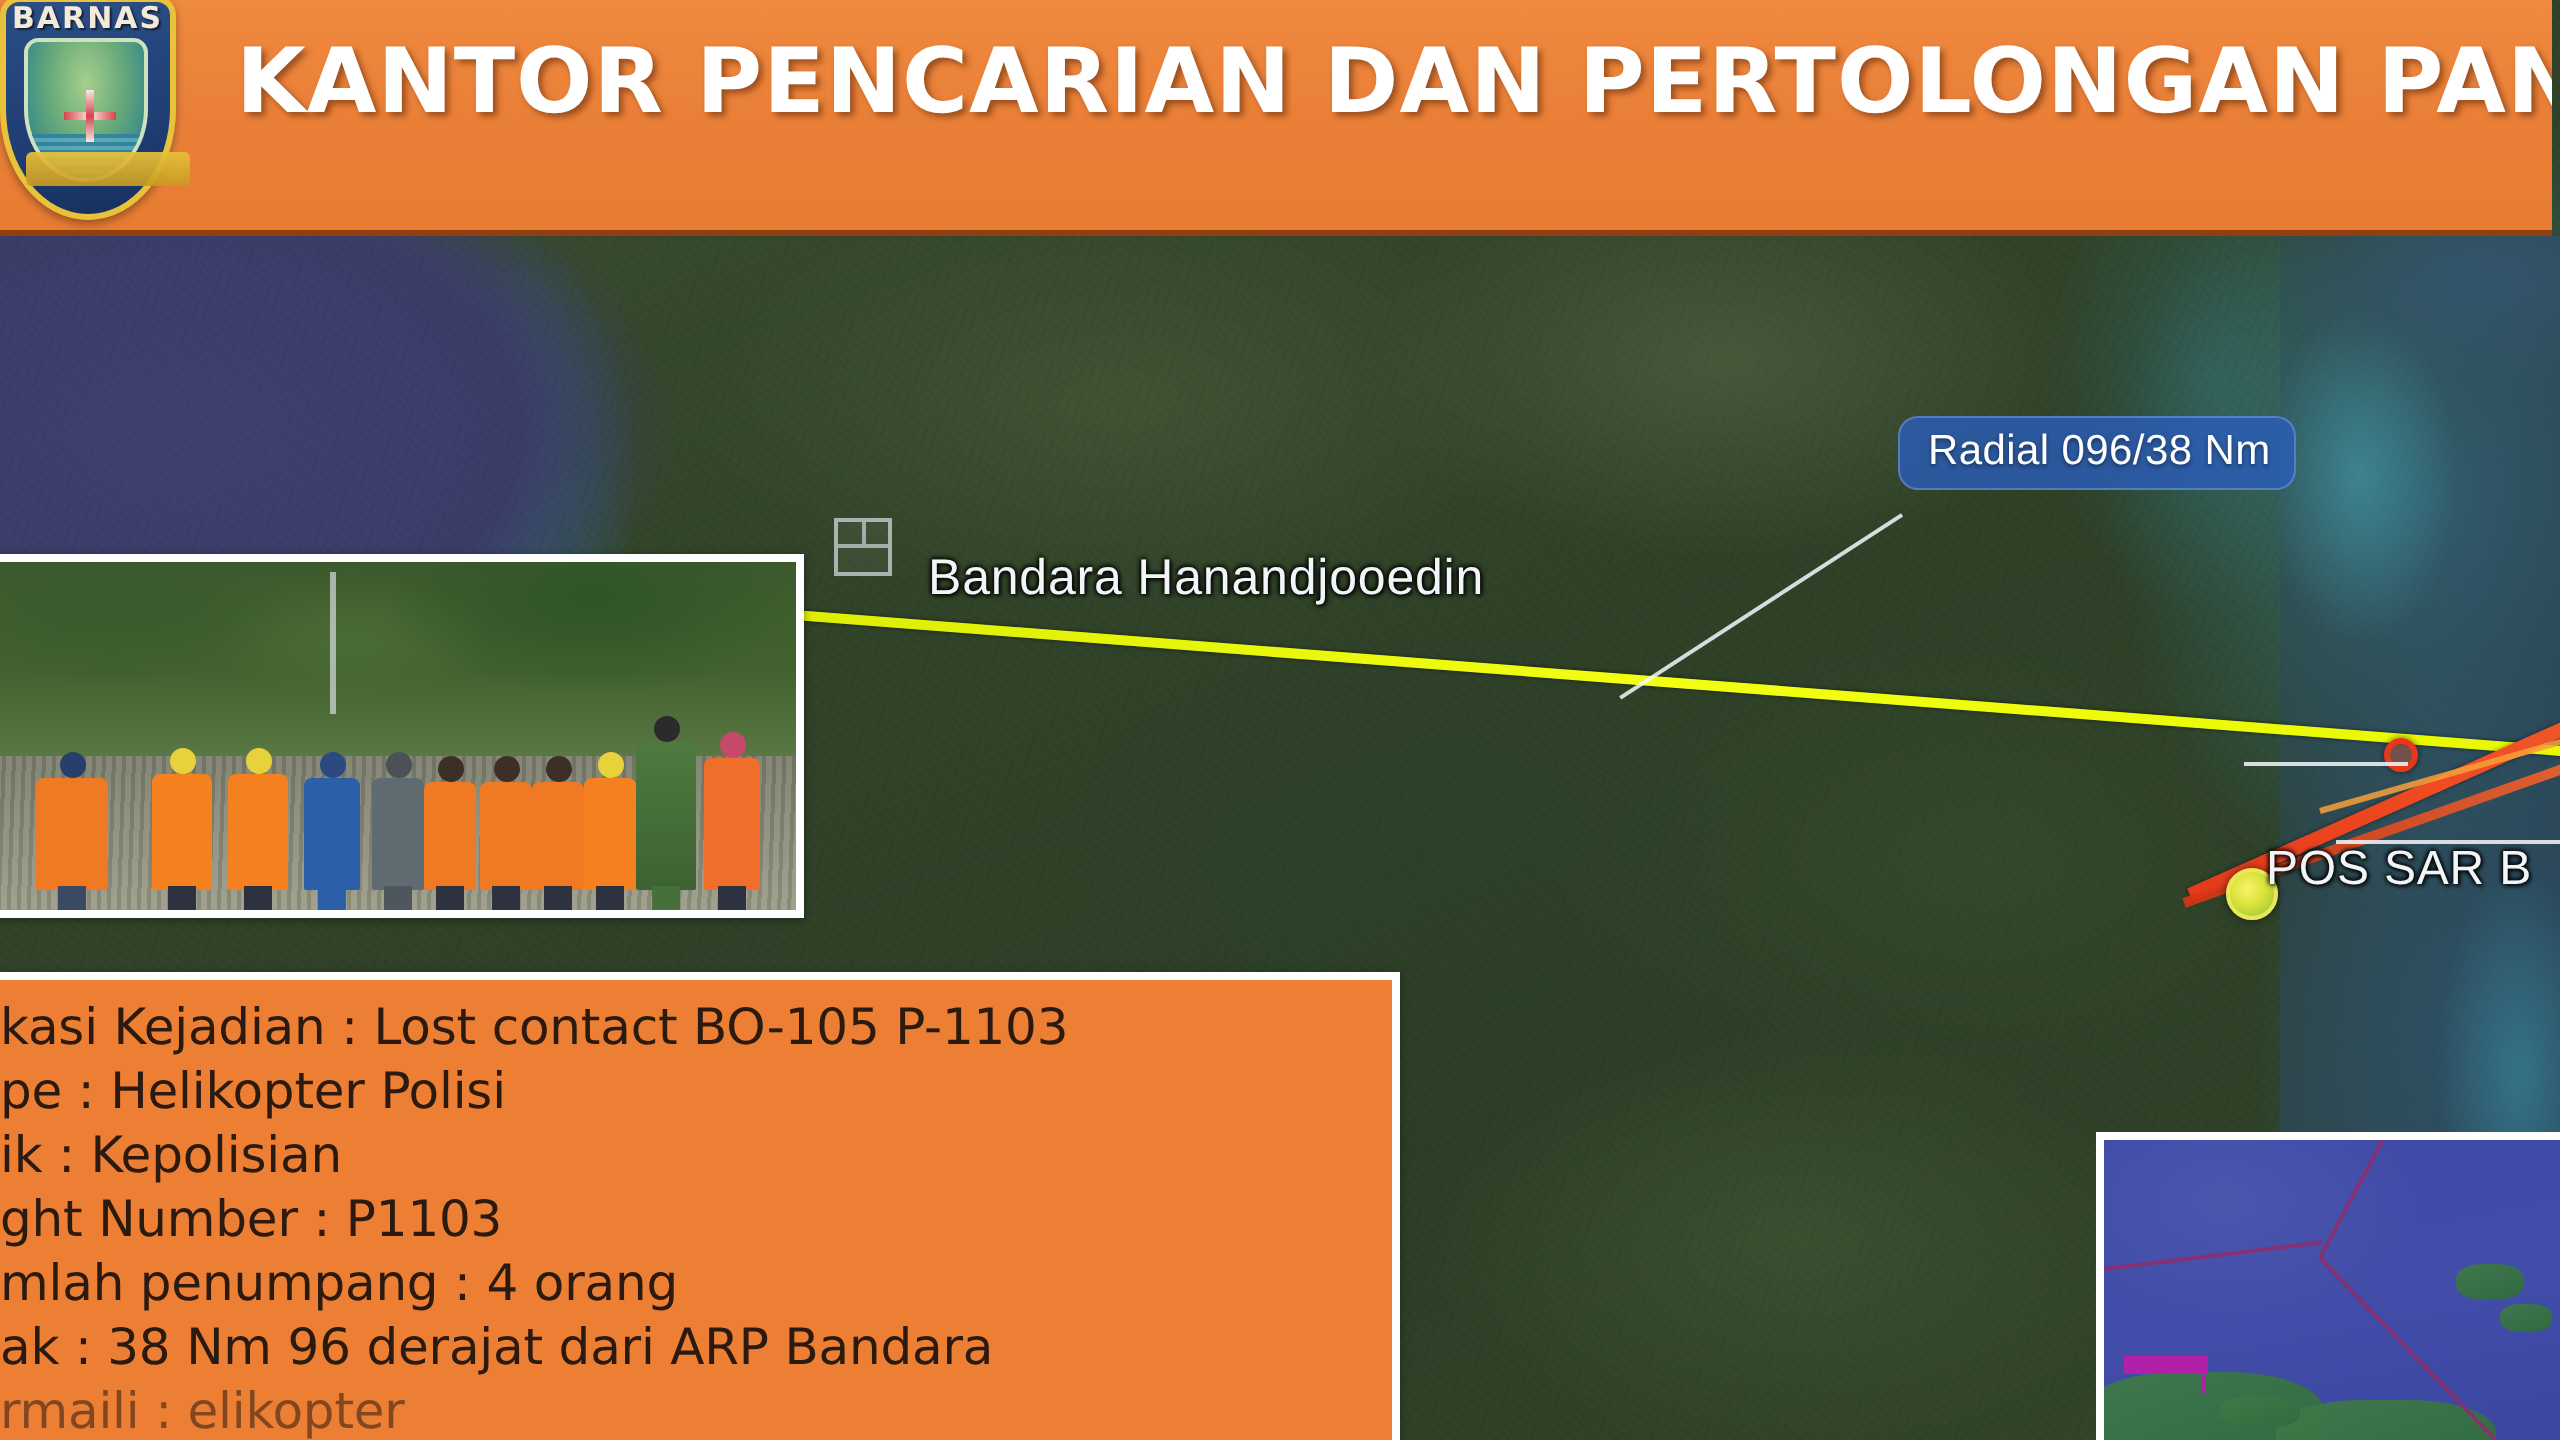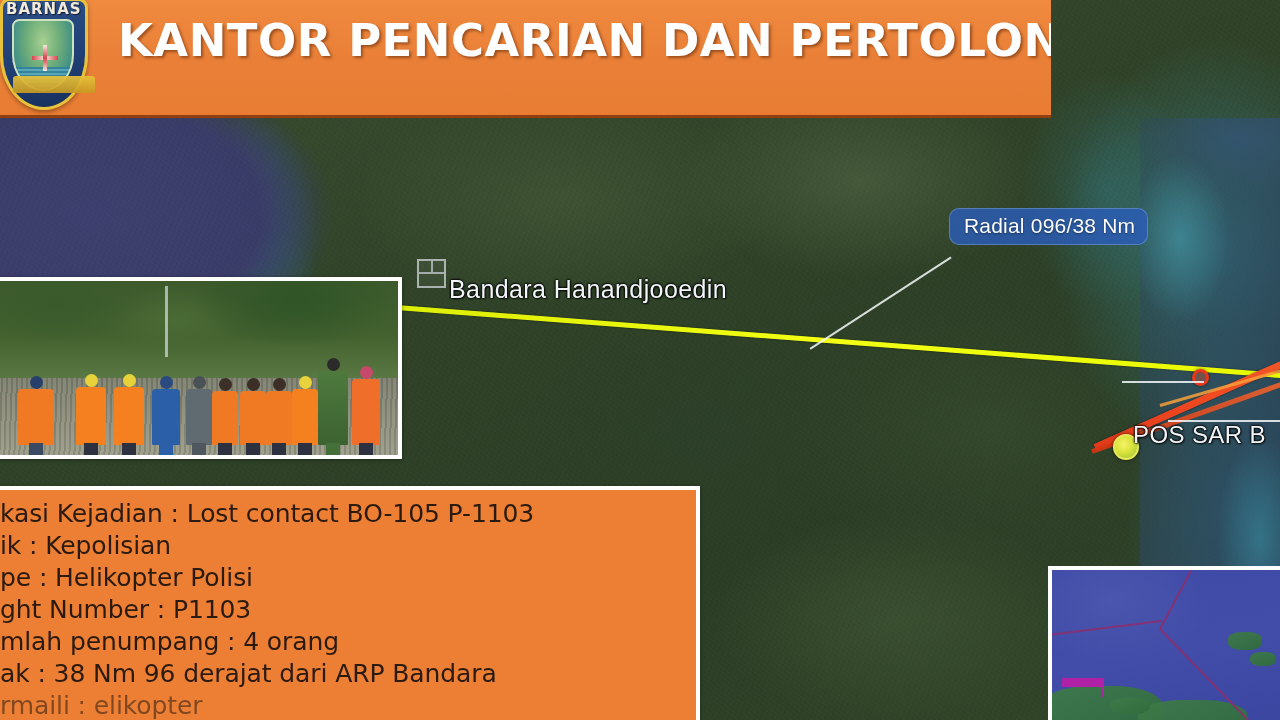--- a/index.html
+++ b/index.html
@@ -134,21 +134,21 @@
   
   .place-label {
     position: absolute;
     color: #f2f5f8;
     font-size: 25px;
     font-weight: 400;
     letter-spacing: .4px;
     white-space: nowrap;
     text-shadow: 1px 1px 2px rgba(0,0,0,.95), -1px 0 2px rgba(0,0,0,.8), 0 -1px 2px rgba(0,0,0,.8);
   }
-  #label-bandara { left: 449px; top: 275px; }
+  #label-bandara { left: 464px; top: 275px; }
   #label-possar  { left: 1133px; top: 421px; font-size: 24px; }
 
   .airport-icon {
     position: absolute;
     left: 417px; top: 259px;
     width: 29px; height: 29px;
     border: 2px solid rgba(205,212,218,.75);
     background: rgba(255,255,255,.05);
   }
   .airport-icon:before, .airport-icon:after {
@@ -163,21 +163,21 @@
     width: 26px; height: 26px;
     border-radius: 50%;
     background: radial-gradient(circle at 40% 38%, #f8f46a 0%, #d9e23a 45%, #8fbf3e 100%);
     border: 2px solid #e9e85a;
     box-shadow: 0 0 4px rgba(0,0,0,.55);
   }
 
   
   .header {
     position: absolute; left: 0; top: 0;
-    width: 1051px; height: 118px;
+    width: 1276px; height: 118px;
     background: linear-gradient(180deg, #ef8a3e 0%, #ea8038 50%, #e87c33 100%);
     border-bottom: 3px solid #8f3f10;
     overflow: hidden;
   }
   .header-title {
     position: absolute;
     left: 118px; top: 14px;
     color: #ffffff;
     font-family: "DejaVu Sans", sans-serif;
     font-size: 45px;
@@ -444,22 +444,22 @@
       </div>
     <div class="ppl" style="left:356px; width:28px; height:66px; background:#ef6f2a;">
         <span class="head" style="background:#c6486b;"></span>
         <span class="legs" style="background:#2e3140;"></span>
       </div>
   </div>
 
   <div class="info-panel">
     <div class="info-list">
       <div class="info-line">kasi Kejadian : Lost contact BO-105 P-1103</div>
+      <div class="info-line">pe : Helikopter Polisi</div>
       <div class="info-line">ik : Kepolisian</div>
-      <div class="info-line">pe : Helikopter Polisi</div>
       <div class="info-line">ght Number : P1103</div>
       <div class="info-line">mlah penumpang : 4 orang</div>
       <div class="info-line">ak : 38 Nm 96 derajat dari ARP Bandara</div>
       <div class="info-line" style="opacity:.55;">rmaili  : elikopter</div>
     </div>
   </div>
 
   <div class="inset-map">
     <div class="inset-sea"></div>
     <div class="inset-land" style="left:-10px; bottom:-14px; width:120px; height:48px;"></div>

